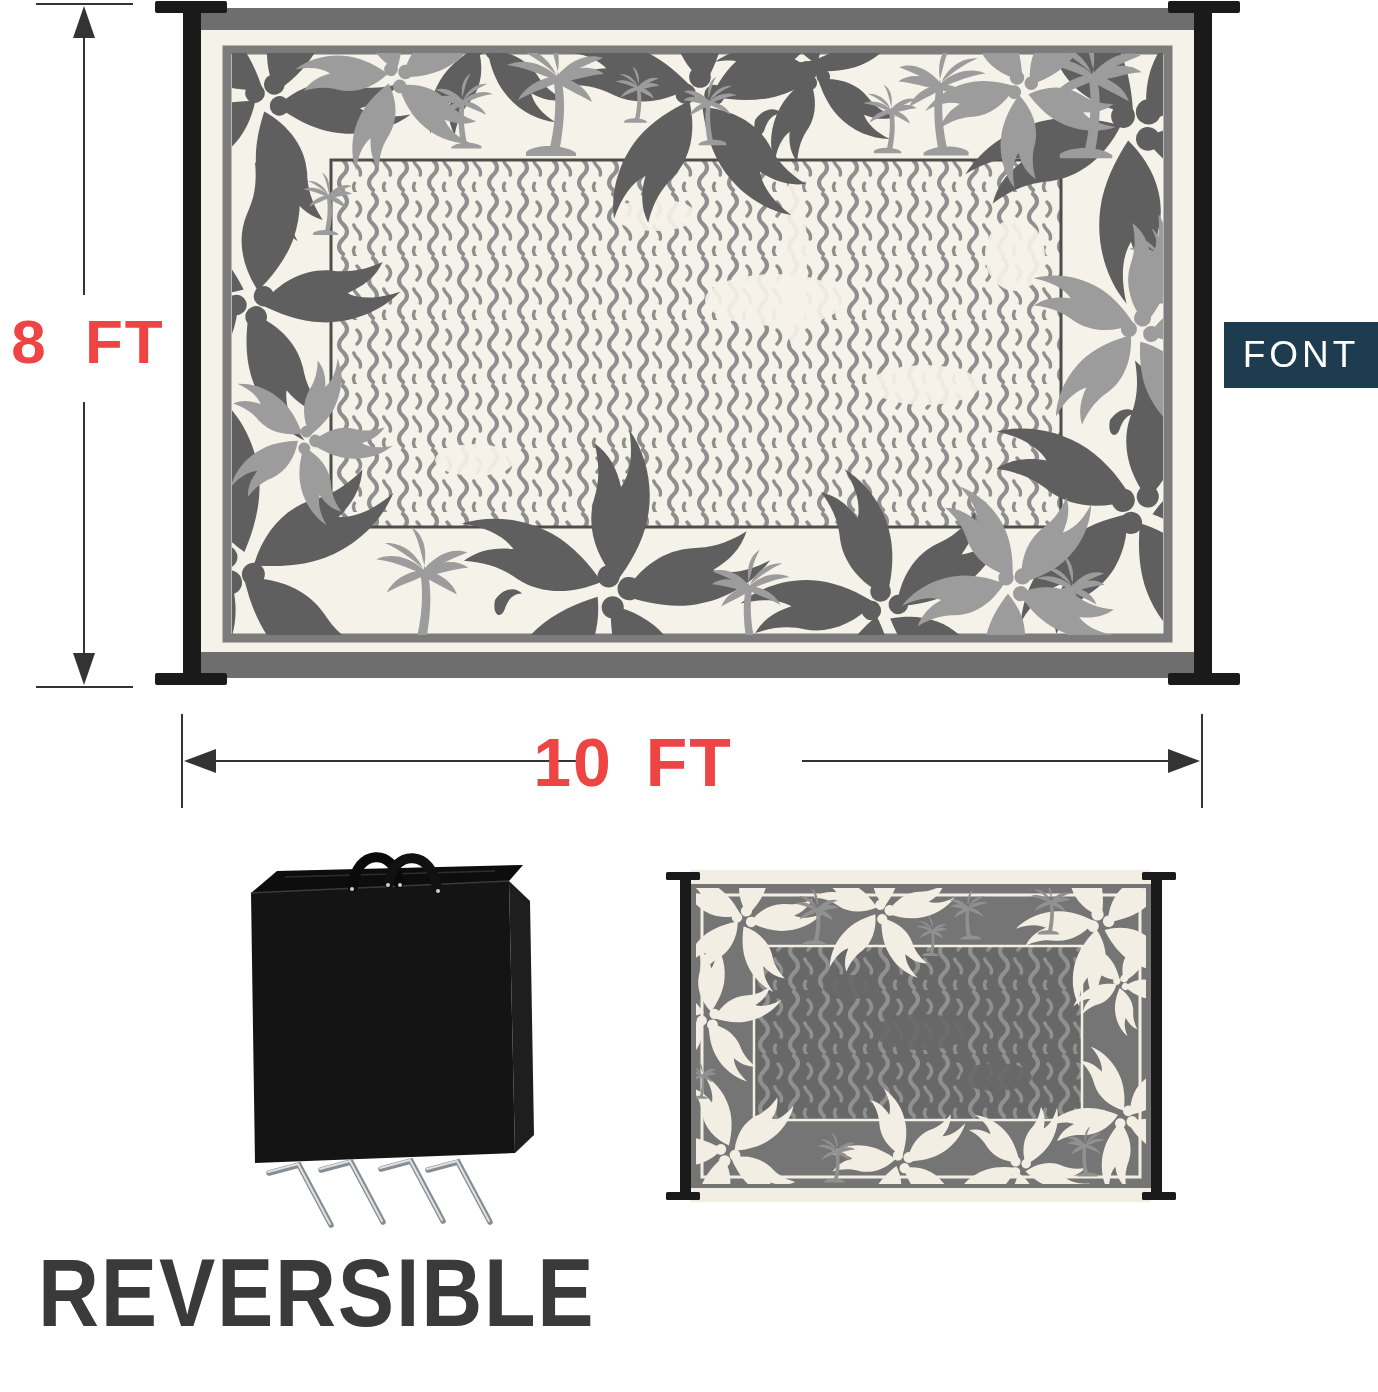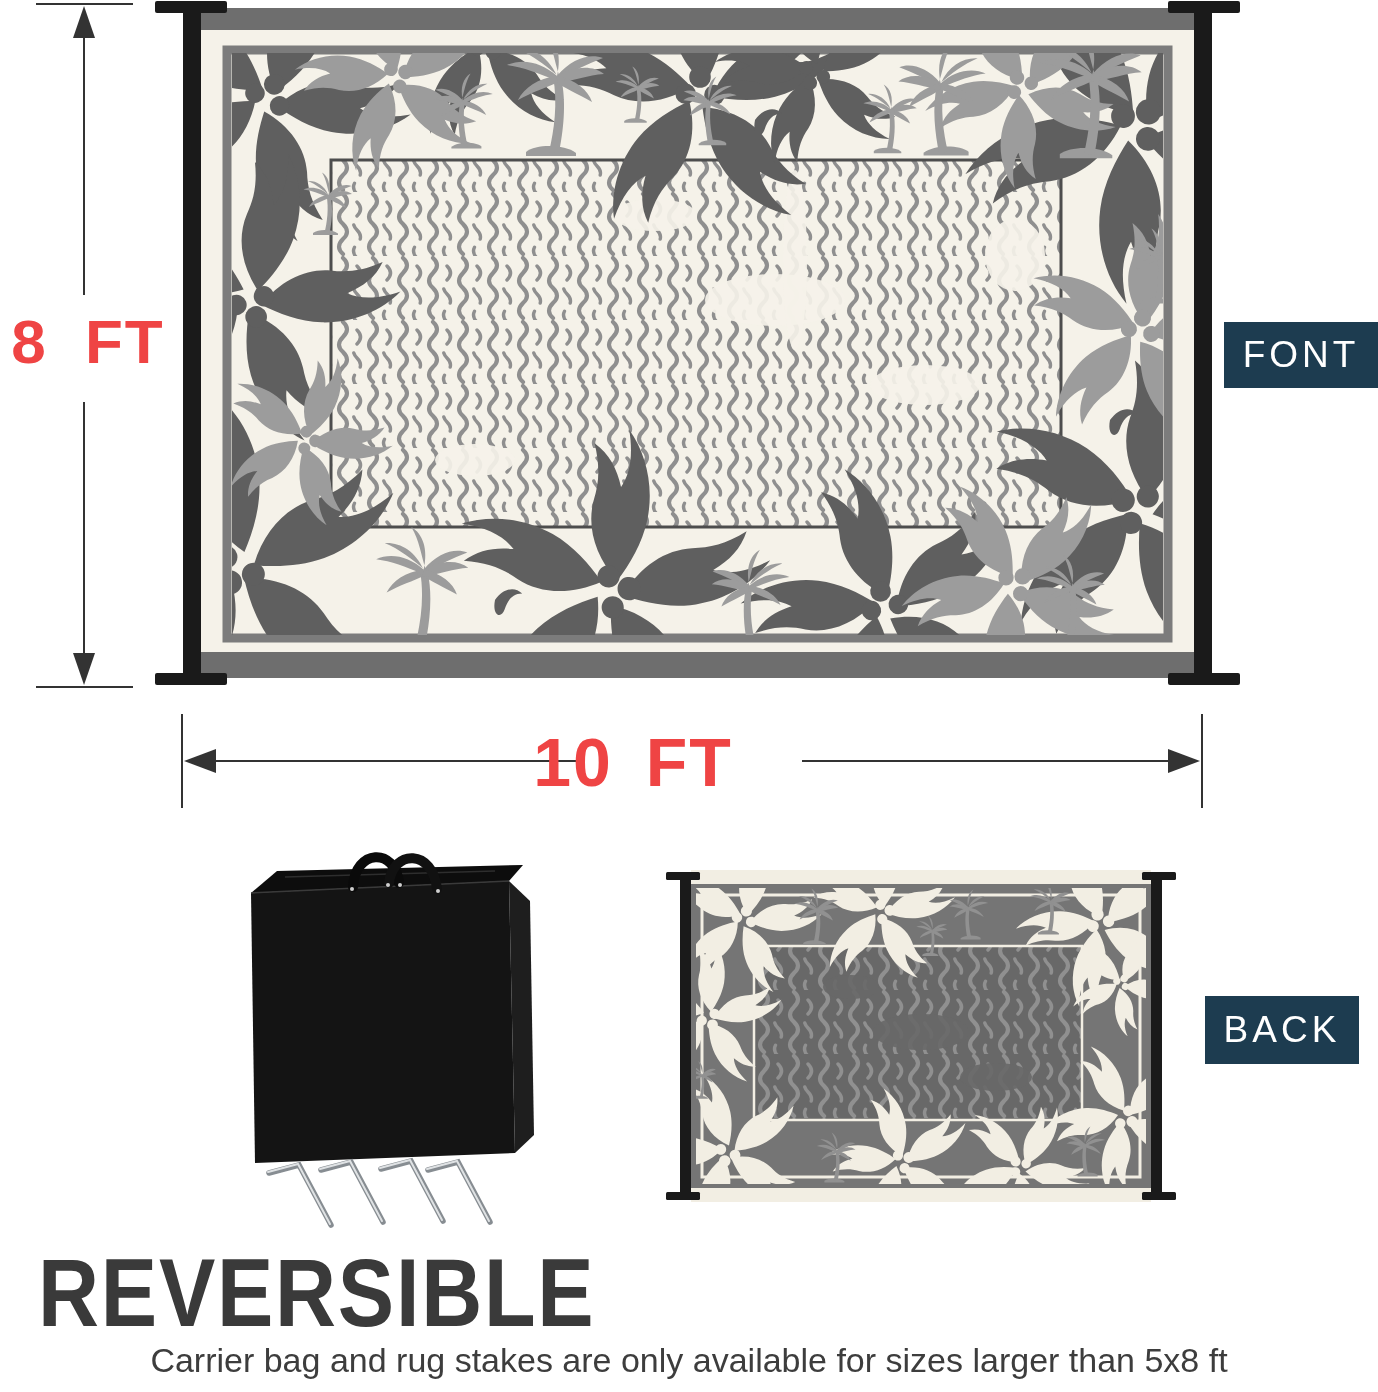--- a/index.html
+++ b/index.html
@@ -151,21 +151,20 @@
       <rect x="0" y="1" width="72" height="12" fill="#1a1a1a" rx="2"></rect>
       <rect x="1013" y="1" width="72" height="12" fill="#1a1a1a" rx="2"></rect>
       <rect x="0" y="673" width="72" height="12" fill="#1a1a1a" rx="2"></rect>
       <rect x="1013" y="673" width="72" height="12" fill="#1a1a1a" rx="2"></rect>
     </svg>
 
   <div id="height-label" class="dim-label">8 FT</div>
   <div id="width-label" class="dim-label">10 FT</div>
 
   <div id="front-badge" class="badge" style="background: rgb(29, 60, 80);">FONT</div>
-  <div id="back-badge" class="badge" style="background: rgb(29, 60, 80);">BACK</div>
 
   <svg id="bag" class="abs" width="320" height="395" viewBox="0 0 320 395">
       <g>
         <polygon points="26,50 52,28 298,22 284,38" fill="#0d0d0d"></polygon>
         <polygon points="284,38 305,58 309,292 290,310" fill="#1e1e1e"></polygon>
         <polygon points="26,50 284,38 290,310 30,320" fill="#141414"></polygon>
         <path d="M26 50 L284 38" stroke="#3a3a3a" stroke-width="1.5" fill="none"></path>
         <path d="M60 34 L270 28" stroke="#2e2e2e" stroke-width="1.5" fill="none"></path>
         <path d="M128 44 C130 6 170 4 174 40" stroke="#0a0a0a" stroke-width="10" fill="none" stroke-linecap="round"></path>
         <path d="M164 40 C168 6 208 6 212 46" stroke="#111111" stroke-width="10" fill="none" stroke-linecap="round"></path>
@@ -228,15 +227,14 @@
       <rect x="485" y="12" width="11" height="324" fill="#1a1a1a"></rect>
       <rect x="0" y="10" width="34" height="8" fill="#1a1a1a" rx="1.5"></rect>
       <rect x="476" y="10" width="34" height="8" fill="#1a1a1a" rx="1.5"></rect>
       <rect x="0" y="330" width="34" height="8" fill="#1a1a1a" rx="1.5"></rect>
       <rect x="476" y="330" width="34" height="8" fill="#1a1a1a" rx="1.5"></rect>
     </svg>
 
   <div id="headline">
     <span>REVERSIBLE</span>
   </div>
-  <div id="footnote">Carrier bag and rug stakes are only available for sizes larger than 5x8 ft</div>
 
 </div>
 
 </body></html>

